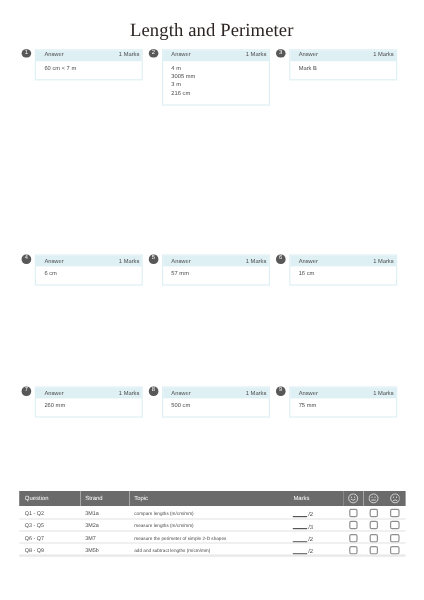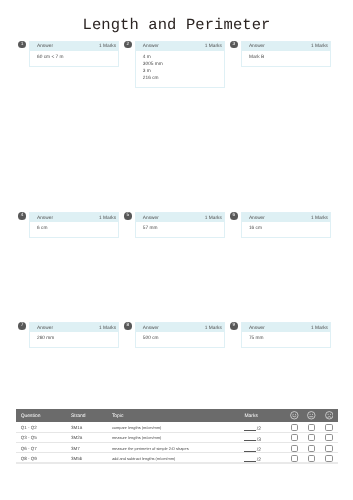--- a/index.html
+++ b/index.html
@@ -1,21 +1,21 @@
 <!DOCTYPE html>
 <html><head>
 <meta charset="utf-8">
 <style>
   html,body{margin:0;padding:0;}
   body{width:353px;height:500px;background:#ffffff;font-family:"Liberation Sans",sans-serif;overflow:hidden;
        -webkit-font-smoothing:antialiased;text-rendering:geometricPrecision;}
   .page{position:relative;width:353px;height:500px;background:#fff;}
 
   .title{position:absolute;left:0;top:18.3px;width:353px;text-align:center;line-height:15.5px;
-         font-family:Liberation Mono, monospace;font-size:15.5px;color:#2b2422;letter-spacing:.1px;}
+         font-family:Liberation Serif, serif;font-size:15.5px;color:#2b2422;letter-spacing:.1px;}
 
   
   .qblock{position:absolute;}
   .badge{position:absolute;width:7.7px;height:7.7px;border-radius:50%;background:#585858;
          color:#fff;font-size:4.8px;line-height:7.7px;text-align:center;font-weight:normal;}
   .abox{position:absolute;width:90px;box-sizing:border-box;
         border:.5px solid #dff0f5;background:#fff;}
   .ahead{height:8.7px;box-sizing:border-box;background:#def0f4;
          display:flex;justify-content:space-between;align-items:center;
          padding:1.2px 1.6px 0 7.3px;font-size:4.8px;color:#4b4b4b;}

